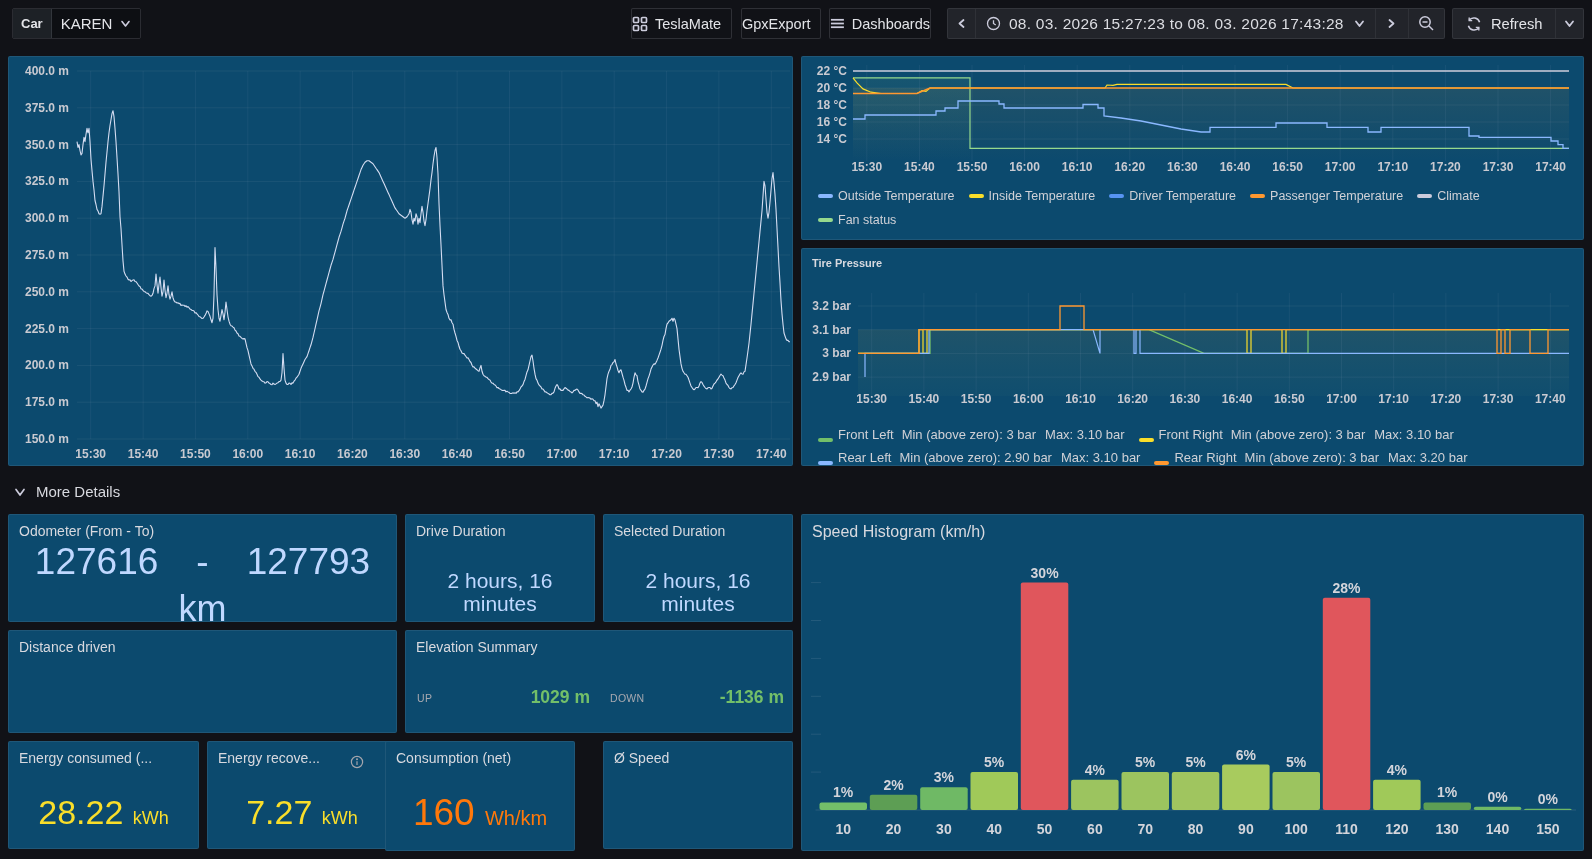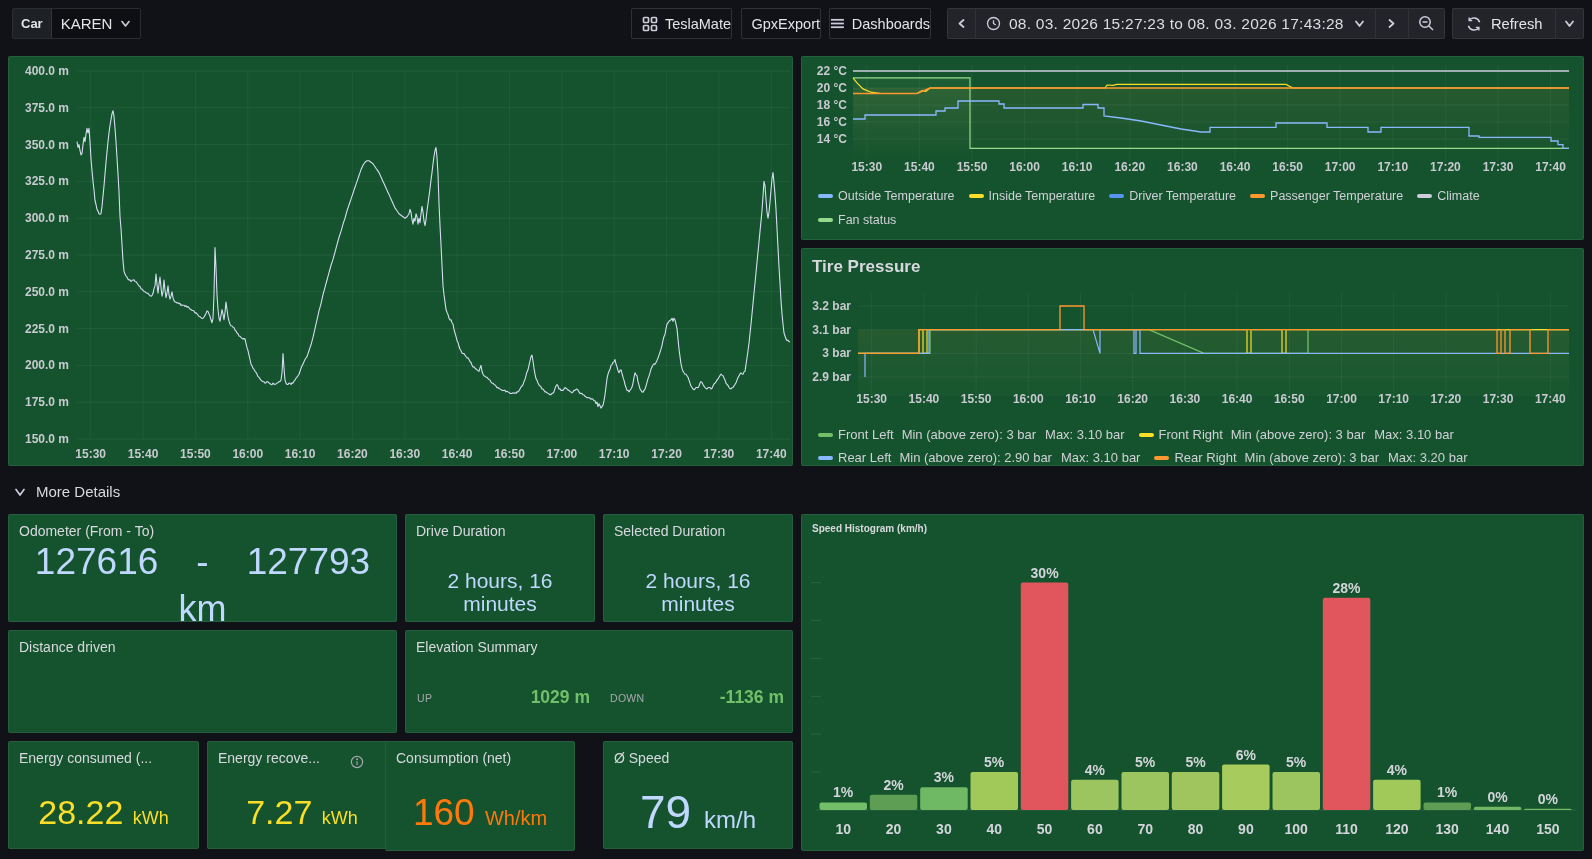--- a/index.html
+++ b/index.html
@@ -1,28 +1,28 @@
 <!DOCTYPE html>
 <html><head><meta charset="utf-8">
 <style>
 * { margin:0; padding:0; box-sizing:border-box; }
 html,body { width:1592px; height:859px; background:#111217; overflow:hidden;
   font-family:"Liberation Sans", sans-serif; color:#ccccdc; }
 .abs { position:absolute; }
-.panel { position:absolute; background:#14532d; border:1px solid rgba(204,204,220,0.10); border-radius:2px; }
+.panel { position:absolute; background:#0c4a6e; border:1px solid rgba(204,204,220,0.10); border-radius:2px; }
 .tick { font:600 12px "Liberation Sans",sans-serif; fill:#c9cad1; }
 .blab { font:600 14px "Liberation Sans",sans-serif; fill:#d4d5db; }
 .ptitle { position:absolute; top:8px; left:10px; font-size:14px; font-weight:500; color:#d8d9df; }
 .btn { position:absolute; top:8px; height:31px; border:1px solid rgba(204,204,220,0.16); border-radius:2px;
-  display:flex; align-items:center; justify-content:flex-end; gap:7px; background:#111217;
+  display:flex; align-items:center; justify-content:flex-start; gap:7px; background:#111217;
   font-size:14.5px; font-weight:500; color:#e3e4e8; }
 .litem { display:inline-flex; align-items:center; margin-right:14px; font-size:12.5px; color:#d0d1d7; white-space:nowrap; }
 .swatch { display:inline-block; width:15px; height:4px; border-radius:2px; margin-right:5px; }
 .statval { position:absolute; text-align:center; font-weight:500; line-height:1; }
-.tleg { display:inline-flex; align-items:center; margin-right:14px;margin-top:20px; }
+.tleg { display:inline-flex; align-items:flex-end; margin-right:14px;margin-top:20px; }
 .lmm { margin-left:8px; } .lmx { margin-left:9px; }
 </style></head>
 <body>
 
 <div class="abs" style="left:12px;top:8px;height:31px;display:flex;border:1px solid rgba(204,204,220,0.14);border-radius:2px;overflow:hidden">
   <div style="background:#1d2126;display:flex;align-items:center;padding:0 8px;font-size:13px;font-weight:600;color:#e3e4e8;border-right:1px solid rgba(204,204,220,0.12)">Car</div>
   <div style="background:#0d0f13;display:flex;align-items:center;gap:8px;padding:0 9px;font-size:15px;color:#e3e4e8">KAREN <svg width="11" height="11" viewBox="0 0 11 11" fill="none" stroke="#ccccdc" stroke-width="1.6" stroke-linecap="round" stroke-linejoin="round">
         <path d="M2 3.5 L5.5 8 L9 3.5"></path>
       </svg></div>
 </div>
@@ -204,21 +204,21 @@
 <div class="abs" style="left:16px;top:127px;width:766px;height:23px;display:flex;align-items:center">
 <span class="litem"><span class="swatch" style="background:#8ab8ff"></span>Outside Temperature</span>
       <span class="litem"><span class="swatch" style="background:#fade2a"></span>Inside Temperature</span>
       <span class="litem"><span class="swatch" style="background:#5794f2"></span>Driver Temperature</span>
       <span class="litem"><span class="swatch" style="background:#ff9830"></span>Passenger Temperature</span>
       <span class="litem"><span class="swatch" style="background:#ccccdc"></span>Climate</span>
 </div>
 </div>
 
 <div class="panel" style="left:801px;top:248px;width:783px;height:218px">
-<div class="ptitle" style="font-size:17px;font-weight:600">Tire Pressure</div>
+<div class="ptitle" style="font-size:11px;font-weight:600">Tire Pressure</div>
 <svg width="783" height="160" style="position:absolute;left:0;top:44px">
       <defs>
         <linearGradient id="tfill" x1="0" y1="0" x2="0" y2="1">
           <stop offset="0" stop-color="rgba(205,160,60,0.10)"></stop>
           <stop offset="1" stop-color="rgba(140,190,120,0.03)"></stop>
         </linearGradient>
       </defs>
       <rect x="56" y="36.7" width="711" height="66.4" fill="url(#tfill)"></rect>
       <line x1="56" y1="13.0" x2="767" y2="13.0" stroke="rgba(204,204,220,0.08)"></line>
       <line x1="56" y1="36.7" x2="767" y2="36.7" stroke="rgba(204,204,220,0.08)"></line>
@@ -305,21 +305,21 @@
 <div class="panel" style="left:405px;top:514px;width:190px;height:108px">
   <div class="ptitle">Drive Duration</div>
   <div class="statval" style="left:0;right:0;top:56px;font-size:21px;color:#c0d8ff;line-height:19px">2 hours, 16<br><span style="display:inline-block;margin-top:4px">minutes</span></div>
 </div>
 <div class="panel" style="left:603px;top:514px;width:190px;height:108px">
   <div class="ptitle">Selected Duration</div>
   <div class="statval" style="left:0;right:0;top:56px;font-size:21px;color:#c0d8ff;line-height:19px">2 hours, 16<br><span style="display:inline-block;margin-top:4px">minutes</span></div>
 </div>
 
 <div class="panel" style="left:801px;top:514px;width:783px;height:337px">
-  <div class="ptitle" style="font-size:10px;font-weight:700">Speed Histogram (km/h)</div>
+  <div class="ptitle" style="font-size:16px;font-weight:400">Speed Histogram (km/h)</div>
   <svg width="783" height="337" style="position:absolute;left:0;top:0">
       <line x1="9" y1="257.1" x2="19" y2="257.1" stroke="rgba(204,204,220,0.12)"></line>
       <line x1="9" y1="219.2" x2="19" y2="219.2" stroke="rgba(204,204,220,0.12)"></line>
       <line x1="9" y1="181.3" x2="19" y2="181.3" stroke="rgba(204,204,220,0.12)"></line>
       <line x1="9" y1="143.4" x2="19" y2="143.4" stroke="rgba(204,204,220,0.12)"></line>
       <line x1="9" y1="105.5" x2="19" y2="105.5" stroke="rgba(204,204,220,0.12)"></line>
       <line x1="9" y1="67.6" x2="19" y2="67.6" stroke="rgba(204,204,220,0.12)"></line>
       <line x1="13.5" y1="295" x2="774" y2="295" stroke="rgba(204,204,220,0.15)"></line>
       <rect x="17.5" y="287.4" width="47.5" height="7.6" fill="#73bf69" rx="2"></rect>
       <text x="41.2" y="282.4" text-anchor="middle" class="blab">1%</text>
@@ -392,14 +392,13 @@
         <circle cx="7" cy="4.2" r="0.4" fill="#a5a6ad"></circle>
       </svg></div>
   <div class="statval" style="left:0;right:0;top:53px;font-size:34px;color:#fade2a;line-height:34px">7.27 <span style="font-size:18px">kWh</span></div>
 </div>
 <div class="panel" style="left:385px;top:741px;width:190px;height:110px">
   <div class="ptitle">Consumption (net)</div>
   <div class="statval" style="left:0;right:0;top:52px;font-size:37px;color:#ff780a;line-height:37px">160 <span style="font-size:20px">Wh/km</span></div>
 </div>
 <div class="panel" style="left:603px;top:741px;width:190px;height:108px">
   <div class="ptitle">Ø Speed</div>
-  <div class="statval" style="left:0;right:0;top:47px;font-size:46px;color:#c0d8ff;line-height:46px">79 <span style="font-size:24px">km/h</span></div>
 </div>
 
 </body></html>

